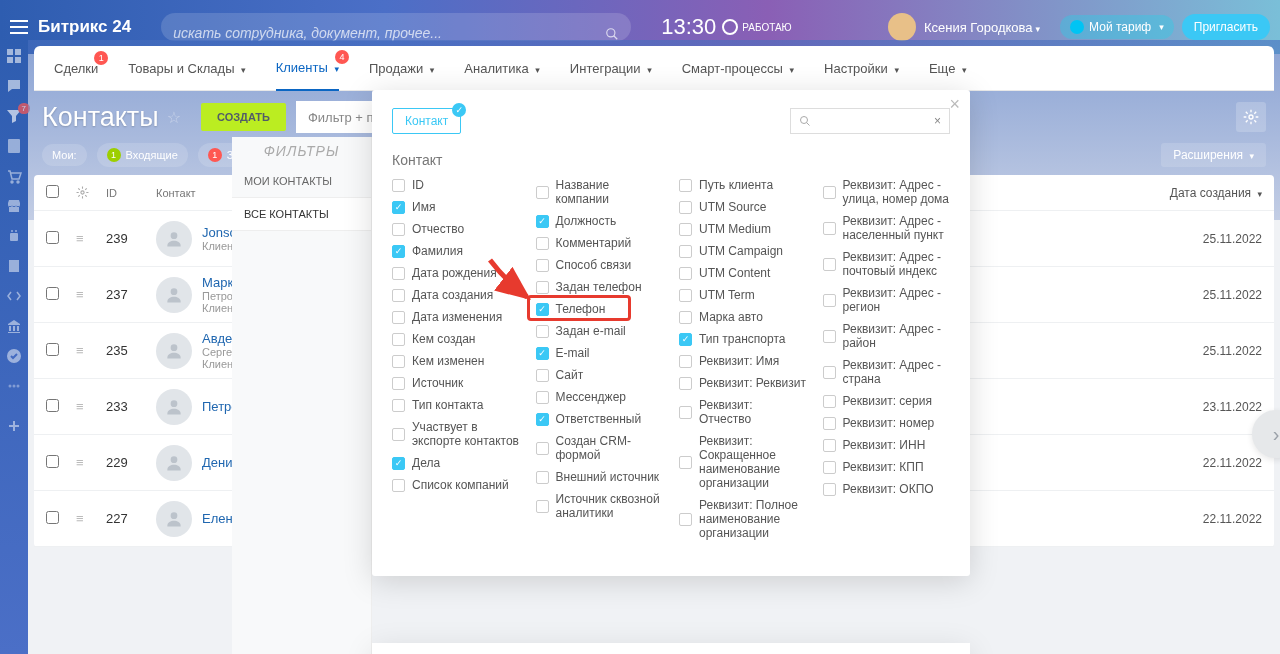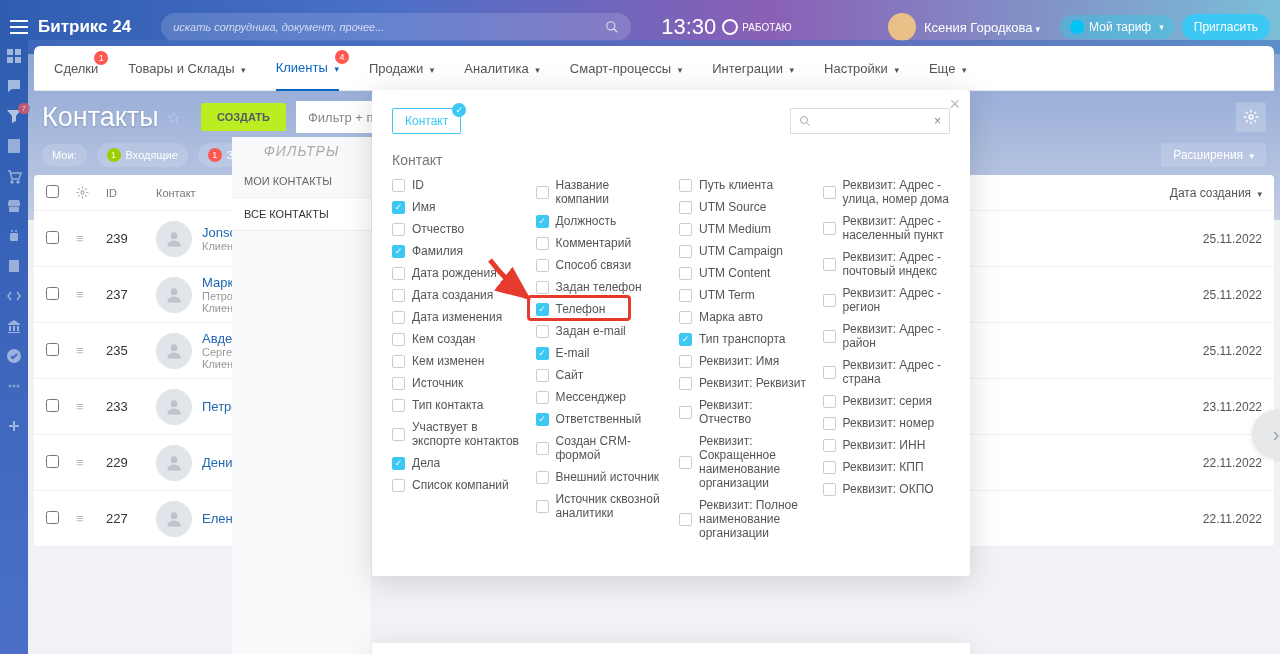--- a/index.html
+++ b/index.html
@@ -1,21 +1,21 @@
 <!DOCTYPE html>
 <html><head>
 <meta charset="utf-8">
 <style>
 * { box-sizing: border-box; margin: 0; padding: 0; font-family: -apple-system, BlinkMacSystemFont, "Segoe UI", Arial, sans-serif; }
 body { width: 1280px; height: 654px; overflow: hidden; background: #f0f2f5; position: relative; }
 .topbar { height: 54px; background: linear-gradient(90deg, #2e5db0 0%, #4b6fc7 30%, #8a5fb5 60%, #7abfd8 100%); display: flex; align-items: center; padding: 0 10px; color: #fff; position: relative; }
 .hamburger { width: 18px; height: 14px; margin-right: 10px; display: flex; flex-direction: column; justify-content: space-between; cursor: pointer; }
 .hamburger span { height: 2px; background: #fff; }
 .logo { font-size: 17px; font-weight: 600; margin-right: 30px; }
-.search-global { flex: 0 0 470px; height: 28px; background: rgba(255,255,255,0.15); border-radius: 14px; display: flex; align-items: center; padding: 0 12px; font-style: italic; font-size: 11px; color: rgba(255,255,255,0.7); }
+.search-global { flex: 0 0 470px; height: 28px; background: rgba(255,255,255,0.15); border-radius: 14px; display: flex; align-items: flex-end; padding: 0 12px; font-style: italic; font-size: 14px; color: rgba(255,255,255,0.7); }
 .search-global .si { margin-left: auto; }
 .topbar .time { font-size: 22px; font-weight: 300; margin-left: 30px; margin-right: 6px; }
 .work-status { font-size: 10px; display: flex; align-items: center; gap: 4px; }
 .work-status::before { content: ""; width: 12px; height: 12px; border: 2px solid #fff; border-radius: 50%; display: inline-block; }
 .avatar { width: 28px; height: 28px; border-radius: 50%; background: #e8c088; margin-left: auto; margin-right: 8px; }
 .username { font-size: 13px; margin-right: 20px; }
 .btn-tariff { background: rgba(32, 213, 236, 0.35); padding: 5px 10px; border-radius: 14px; font-size: 12px; display: flex; align-items: center; gap: 5px; margin-right: 8px; }
 .btn-tariff .send-icon { width: 14px; height: 14px; background: #00c4f4; border-radius: 50%; display: inline-block; position: relative; }
 .btn-invite { background: #3bc8f5; padding: 6px 12px; border-radius: 14px; font-size: 12px; }
 .chev { font-size: 9px; margin-left: 3px; }
@@ -190,22 +190,22 @@
 
 <div class="backdrop"></div>
 
 <div class="content">
   <div class="nav2" id="nav2">
       <div class="item">Сделки<span class="badge">1</span></div>
       <div class="item">Товары и Склады <span class="chev">▾</span></div>
       <div class="item active">Клиенты <span class="chev">▾</span><span class="badge">4</span></div>
       <div class="item">Продажи <span class="chev">▾</span></div>
       <div class="item">Аналитика <span class="chev">▾</span></div>
+      <div class="item">Интеграции <span class="chev">▾</span></div>
       <div class="item">Смарт-процессы <span class="chev">▾</span></div>
-      <div class="item">Интеграции <span class="chev">▾</span></div>
       <div class="item">Настройки <span class="chev">▾</span></div>
       <div class="item">Еще <span class="chev">▾</span></div>
     </div>
 
   <div class="page-head">
     <div class="page-title">Контакты</div>
     <div class="star">☆</div>
     <div class="btn-create">СОЗДАТЬ</div>
     <div class="filter-input">Фильтр + поиск</div>
     <div class="gear-right">

